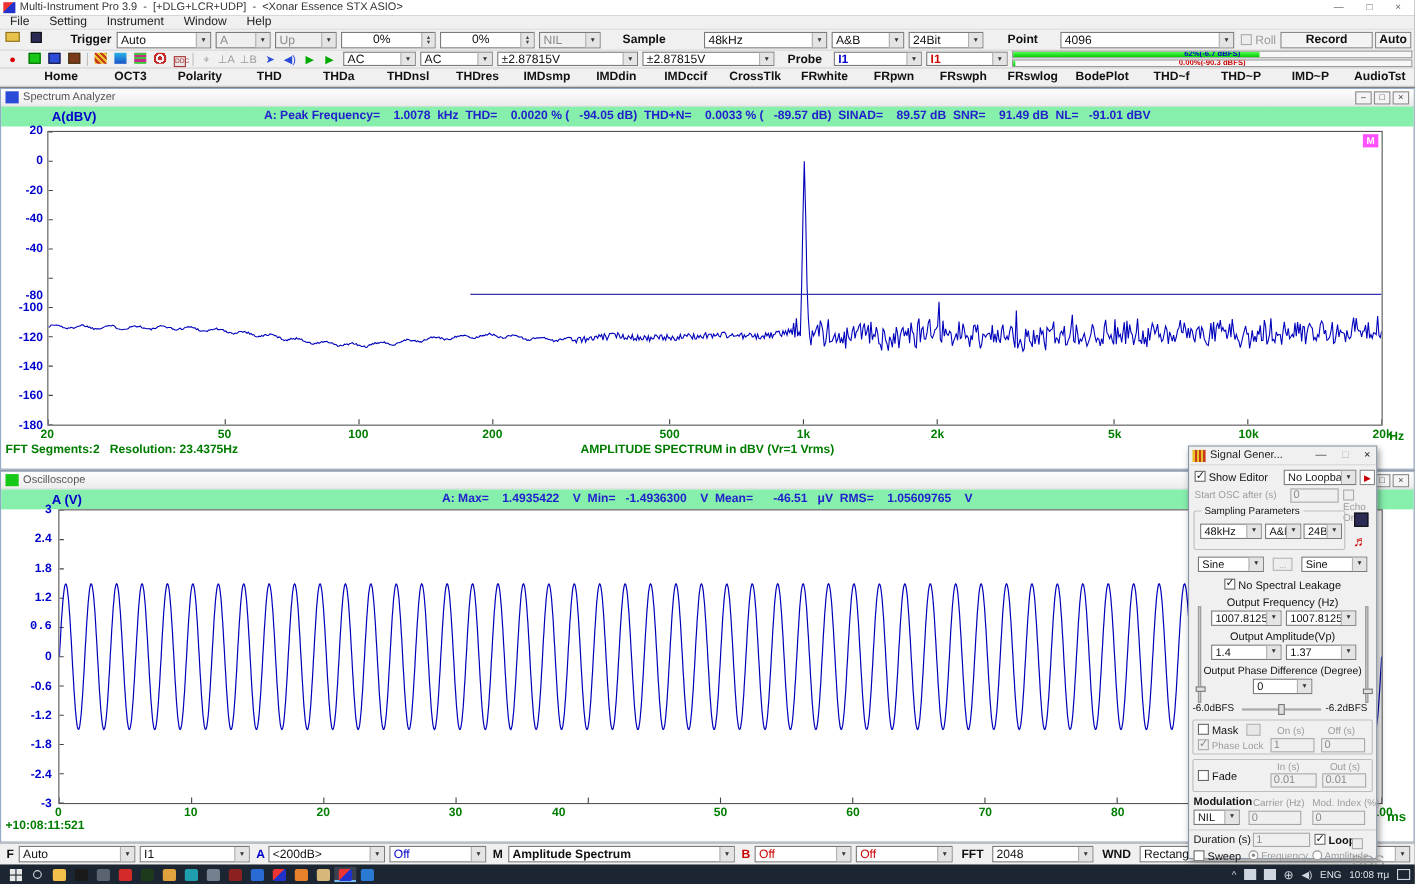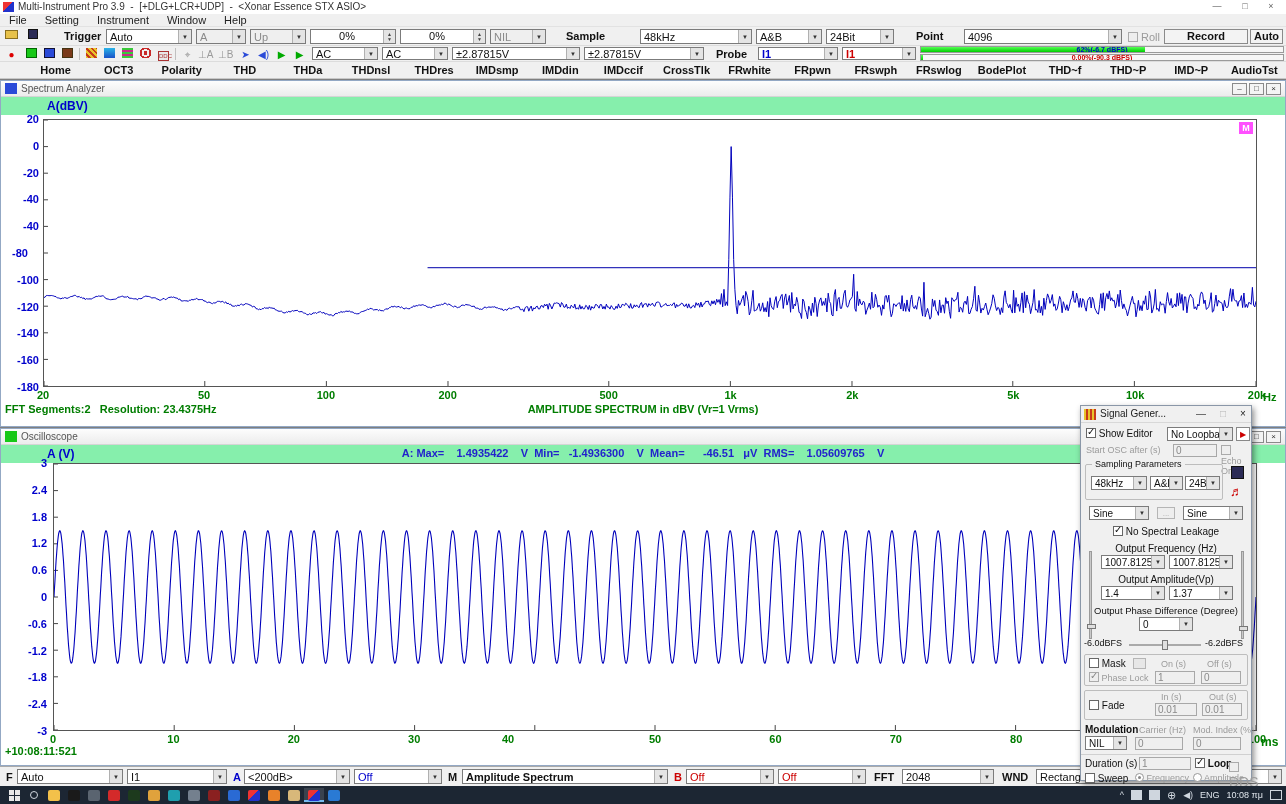--- a/index.html
+++ b/index.html
@@ -239,20 +239,21 @@
   <div class="cwin" style="top:80px;height:347px" id="specwin">
     <div class="wtitle">
       <span class="wico" style="background:#2a4ad8"></span>
       <span class="wt">Spectrum Analyzer</span>
       <span class="wbtn" style="right:38px">–</span>
       <span class="wbtn" style="right:21px">□</span>
       <span class="wbtn" style="right:4px">×</span>
     </div>
     <div class="statsrow">
       <span class="axlabel">A(dBV)</span>
+      <span class="stats">A: Peak Frequency=    1.0078  kHz  THD=    0.0020 % (   -94.05 dB)  THD+N=    0.0033 % (   -89.57 dB)  SINAD=    89.57 dB  SNR=    91.49 dB  NL=   -91.01 dBV</span>
     </div>
     <div class="plotbox" style="left:42px;top:38px;width:1214px;height:268px" id="specplot">
       <svg id="spec-svg" width="100%" height="100%" preserveAspectRatio="none" viewBox="0 0 1214 268">
           <line x1="0" x2="0" y1="268" y2="263" stroke="#444"></line>
           <line x1="161.03305684261784" x2="161.03305684261784" y1="268" y2="263" stroke="#444"></line>
           <line x1="282.84986175464223" x2="282.84986175464223" y1="268" y2="263" stroke="#444"></line>
           <line x1="404.66666666666663" x2="404.66666666666663" y1="268" y2="263" stroke="#444"></line>
           <line x1="565.6997235092845" x2="565.6997235092845" y1="268" y2="263" stroke="#444"></line>
           <line x1="687.516528421309" x2="687.516528421309" y1="268" y2="263" stroke="#444"></line>
           <line x1="809.3333333333333" x2="809.3333333333333" y1="268" y2="263" stroke="#444"></line>
@@ -274,21 +275,21 @@
           <line x1="384.18648935564136" x2="1214" y1="148.74" y2="148.74" stroke="#3333bb" stroke-width="1.2"></line>
         </svg>
       <span class="mbadge" style="right:3px;top:2px">M</span>
     </div>
     <div id="spec-ylabels">
         <div class="ylab" style="left: 0px; top: 32px;">20</div>
         <div class="ylab" style="left: 0px; top: 58.8px;">0</div>
         <div class="ylab" style="left: 0px; top: 85.6px;">-20</div>
         <div class="ylab" style="left: 0px; top: 112.4px;">-40</div>
         <div class="ylab" style="left: 0px; top: 139.2px;">-40</div>
-        <div class="ylab" style="left: 0px; top: 166px; text-align: center;">-80</div>
+        <div class="ylab" style="left: 0px; top: 182px;">-80</div>
         <div class="ylab" style="left: 0px; top: 192.8px;">-100</div>
         <div class="ylab" style="left: 0px; top: 219.6px;">-120</div>
         <div class="ylab" style="left: 0px; top: 246.4px;">-140</div>
         <div class="ylab" style="left: 0px; top: 273.2px;">-160</div>
         <div class="ylab" style="left: 0px; top: 300px;">-180</div>
       </div>
     <div id="spec-xlabels">
         <div class="xlab" style="left: 20px; top: 308px;">20</div>
         <div class="xlab" style="left: 181.033px; top: 308px;">50</div>
         <div class="xlab" style="left: 302.85px; top: 308px;">100</div>
@@ -342,21 +343,21 @@
           <line x1="0" x2="4" y1="241.20000000000002" y2="241.20000000000002" stroke="#444"></line>
           <line x1="0" x2="4" y1="268" y2="268" stroke="#444"></line>
           <polyline points="0.0,134.0 0.4,126.2 0.9,118.6 1.3,111.1 1.7,104.0 2.1,97.2 2.6,91.0 3.0,85.4 3.4,80.4 3.9,76.1 4.3,72.7 4.7,70.0 5.2,68.3 5.6,67.4 6.0,67.4 6.5,68.4 6.9,70.2 7.3,72.9 7.7,76.4 8.2,80.7 8.6,85.8 9.0,91.5 9.5,97.7 9.9,104.5 10.3,111.7 10.8,119.2 11.2,126.8 11.6,134.6 12.0,142.4 12.5,150.0 12.9,157.4 13.3,164.6 13.8,171.3 14.2,177.4 14.6,183.0 15.1,188.0 15.5,192.2 15.9,195.6 16.3,198.1 16.8,199.8 17.2,200.6 17.6,200.5 18.1,199.5 18.5,197.6 18.9,194.9 19.3,191.3 19.8,186.9 20.2,181.8 20.6,176.1 21.1,169.7 21.5,162.9 21.9,155.8 22.4,148.3 22.8,140.6 23.2,132.8 23.6,125.0 24.1,117.4 24.5,110.0 24.9,102.9 25.4,96.3 25.8,90.1 26.2,84.6 26.7,79.7 27.1,75.5 27.5,72.2 27.9,69.7 28.4,68.1 28.8,67.3 29.2,67.5 29.7,68.6 30.1,70.6 30.5,73.4 31.0,77.0 31.4,81.5 31.8,86.6 32.3,92.4 32.7,98.8 33.1,105.6 33.5,112.8 34.0,120.3 34.4,128.0 34.8,135.8 35.3,143.5 35.7,151.2 36.1,158.6 36.5,165.6 37.0,172.2 37.4,178.3 37.8,183.8 38.3,188.7 38.7,192.7 39.1,196.0 39.6,198.5 40.0,200.0 40.4,200.7 40.8,200.4 41.3,199.3 41.7,197.3 42.1,194.4 42.6,190.6 43.0,186.2 43.4,181.0 43.9,175.1 44.3,168.7 44.7,161.9 45.1,154.6 45.6,147.1 46.0,139.4 46.4,131.6 46.9,123.9 47.3,116.3 47.7,108.9 48.2,101.9 48.6,95.3 49.0,89.2 49.5,83.8 49.9,79.0 50.3,75.0 50.7,71.8 51.2,69.4 51.6,67.9 52.0,67.3 52.5,67.6 52.9,68.8 53.3,70.9 53.8,73.9 54.2,77.7 54.6,82.2 55.0,87.5 55.5,93.3 55.9,99.8 56.3,106.7 56.8,114.0 57.2,121.5 57.6,129.2 58.1,137.0 58.5,144.7 58.9,152.3 59.3,159.7 59.8,166.7 60.2,173.2 60.6,179.2 61.1,184.6 61.5,189.3 61.9,193.3 62.4,196.5 62.8,198.8 63.2,200.2 63.6,200.7 64.1,200.3 64.5,199.0 64.9,196.9 65.4,193.8 65.8,190.0 66.2,185.4 66.6,180.1 67.1,174.2 67.5,167.7 67.9,160.8 68.4,153.5 68.8,145.9 69.2,138.2 69.7,130.4 70.1,122.7 70.5,115.1 71.0,107.8 71.4,100.8 71.8,94.3 72.2,88.3 72.7,83.0 73.1,78.3 73.5,74.4 74.0,71.3 74.4,69.1 74.8,67.7 75.3,67.3 75.7,67.7 76.1,69.1 76.5,71.3 77.0,74.4 77.4,78.3 77.8,83.0 78.3,88.3 78.7,94.3 79.1,100.8 79.5,107.8 80.0,115.1 80.4,122.7 80.8,130.4 81.3,138.2 81.7,145.9 82.1,153.5 82.6,160.8 83.0,167.7 83.4,174.2 83.9,180.1 84.3,185.4 84.7,190.0 85.1,193.8 85.6,196.9 86.0,199.0 86.4,200.3 86.9,200.7 87.3,200.2 87.7,198.8 88.2,196.5 88.6,193.3 89.0,189.3 89.4,184.6 89.9,179.2 90.3,173.2 90.7,166.7 91.2,159.7 91.6,152.3 92.0,144.7 92.5,137.0 92.9,129.2 93.3,121.5 93.7,114.0 94.2,106.7 94.6,99.8 95.0,93.3 95.5,87.5 95.9,82.2 96.3,77.7 96.8,73.9 97.2,70.9 97.6,68.8 98.0,67.6 98.5,67.3 98.9,67.9 99.3,69.4 99.8,71.8 100.2,75.0 100.6,79.0 101.0,83.8 101.5,89.2 101.9,95.3 102.3,101.9 102.8,108.9 103.2,116.3 103.6,123.9 104.1,131.6 104.5,139.4 104.9,147.1 105.3,154.6 105.8,161.9 106.2,168.7 106.6,175.1 107.1,181.0 107.5,186.2 107.9,190.6 108.4,194.4 108.8,197.3 109.2,199.3 109.6,200.4 110.1,200.7 110.5,200.0 110.9,198.5 111.4,196.0 111.8,192.7 112.2,188.7 112.7,183.8 113.1,178.3 113.5,172.2 114.0,165.6 114.4,158.6 114.8,151.2 115.2,143.5 115.7,135.8 116.1,128.0 116.5,120.3 117.0,112.8 117.4,105.6 117.8,98.8 118.3,92.4 118.7,86.6 119.1,81.5 119.5,77.0 120.0,73.4 120.4,70.6 120.8,68.6 121.3,67.5 121.7,67.3 122.1,68.1 122.5,69.7 123.0,72.2 123.4,75.5 123.8,79.7 124.3,84.6 124.7,90.1 125.1,96.3 125.6,102.9 126.0,110.0 126.4,117.4 126.8,125.0 127.3,132.8 127.7,140.6 128.1,148.3 128.6,155.8 129.0,162.9 129.4,169.7 129.9,176.1 130.3,181.8 130.7,186.9 131.2,191.3 131.6,194.9 132.0,197.6 132.4,199.5 132.9,200.5 133.3,200.6 133.7,199.8 134.2,198.1 134.6,195.6 135.0,192.2 135.5,188.0 135.9,183.0 136.3,177.4 136.7,171.3 137.2,164.6 137.6,157.4 138.0,150.0 138.5,142.4 138.9,134.6 139.3,126.8 139.8,119.2 140.2,111.7 140.6,104.5 141.0,97.7 141.5,91.5 141.9,85.8 142.3,80.7 142.8,76.4 143.2,72.9 143.6,70.2 144.1,68.4 144.5,67.4 144.9,67.4 145.3,68.3 145.8,70.0 146.2,72.7 146.6,76.1 147.1,80.4 147.5,85.4 147.9,91.0 148.3,97.2 148.8,104.0 149.2,111.1 149.6,118.6 150.1,126.2 150.5,134.0 150.9,141.8 151.4,149.4 151.8,156.9 152.2,164.0 152.7,170.8 153.1,177.0 153.5,182.6 153.9,187.6 154.4,191.9 154.8,195.3 155.2,198.0 155.7,199.7 156.1,200.6 156.5,200.6 157.0,199.6 157.4,197.8 157.8,195.1 158.2,191.6 158.7,187.3 159.1,182.2 159.5,176.5 160.0,170.3 160.4,163.5 160.8,156.3 161.3,148.8 161.7,141.2 162.1,133.4 162.5,125.6 163.0,118.0 163.4,110.6 163.8,103.4 164.3,96.7 164.7,90.6 165.1,85.0 165.6,80.0 166.0,75.8 166.4,72.4 166.8,69.9 167.3,68.2 167.7,67.4 168.1,67.5 168.6,68.5 169.0,70.4 169.4,73.1 169.8,76.7 170.3,81.1 170.7,86.2 171.1,91.9 171.6,98.3 172.0,105.1 172.4,112.2 172.9,119.7 173.3,127.4 173.7,135.2 174.2,143.0 174.6,150.6 175.0,158.0 175.4,165.1 175.9,171.7 176.3,177.9 176.7,183.4 177.2,188.3 177.6,192.5 178.0,195.8 178.4,198.3 178.9,199.9 179.3,200.7 179.7,200.5 180.2,199.4 180.6,197.4 181.0,194.6 181.5,191.0 181.9,186.5 182.3,181.4 182.7,175.6 183.2,169.2 183.6,162.4 184.0,155.2 184.5,147.7 184.9,140.0 185.3,132.2 185.8,124.5 186.2,116.8 186.6,109.4 187.1,102.4 187.5,95.8 187.9,89.7 188.3,84.2 188.8,79.3 189.2,75.3 189.6,72.0 190.1,69.5 190.5,68.0 190.9,67.3 191.3,67.6 191.8,68.7 192.2,70.7 192.6,73.6 193.1,77.4 193.5,81.8 193.9,87.0 194.4,92.9 194.8,99.3 195.2,106.1 195.7,113.4 196.1,120.9 196.5,128.6 196.9,136.4 197.4,144.1 197.8,151.7 198.2,159.1 198.7,166.1 199.1,172.7 199.5,178.8 199.9,184.2 200.4,189.0 200.8,193.0 201.2,196.2 201.7,198.6 202.1,200.1 202.5,200.7 203.0,200.4 203.4,199.2 203.8,197.1 204.3,194.1 204.7,190.3 205.1,185.8 205.5,180.5 206.0,174.7 206.4,168.2 206.8,161.3 207.3,154.0 207.7,146.5 208.1,138.8 208.5,131.0 209.0,123.3 209.4,115.7 209.8,108.3 210.3,101.3 210.7,94.8 211.1,88.8 211.6,83.4 212.0,78.7 212.4,74.7 212.9,71.5 213.3,69.2 213.7,67.8 214.1,67.3 214.6,67.7 215.0,69.0 215.4,71.1 215.9,74.2 216.3,78.0 216.7,82.6 217.2,87.9 217.6,93.8 218.0,100.3 218.4,107.2 218.9,114.5 219.3,122.1 219.7,129.8 220.2,137.6 220.6,145.3 221.0,152.9 221.5,160.2 221.9,167.2 222.3,173.7 222.7,179.7 223.2,185.0 223.6,189.7 224.0,193.6 224.5,196.7 224.9,198.9 225.3,200.3 225.8,200.7 226.2,200.3 226.6,198.9 227.0,196.7 227.5,193.6 227.9,189.7 228.3,185.0 228.8,179.7 229.2,173.7 229.6,167.2 230.0,160.2 230.5,152.9 230.9,145.3 231.3,137.6 231.8,129.8 232.2,122.1 232.6,114.5 233.1,107.2 233.5,100.3 233.9,93.8 234.3,87.9 234.8,82.6 235.2,78.0 235.6,74.2 236.1,71.1 236.5,69.0 236.9,67.7 237.4,67.3 237.8,67.8 238.2,69.2 238.6,71.5 239.1,74.7 239.5,78.7 239.9,83.4 240.4,88.8 240.8,94.8 241.2,101.3 241.7,108.3 242.1,115.7 242.5,123.3 243.0,131.0 243.4,138.8 243.8,146.5 244.2,154.0 244.7,161.3 245.1,168.2 245.5,174.7 246.0,180.5 246.4,185.8 246.8,190.3 247.3,194.1 247.7,197.1 248.1,199.2 248.5,200.4 249.0,200.7 249.4,200.1 249.8,198.6 250.3,196.2 250.7,193.0 251.1,189.0 251.6,184.2 252.0,178.8 252.4,172.7 252.8,166.1 253.3,159.1 253.7,151.7 254.1,144.1 254.6,136.4 255.0,128.6 255.4,120.9 255.8,113.4 256.3,106.1 256.7,99.3 257.1,92.9 257.6,87.0 258.0,81.8 258.4,77.4 258.9,73.6 259.3,70.7 259.7,68.7 260.2,67.6 260.6,67.3 261.0,68.0 261.4,69.5 261.9,72.0 262.3,75.3 262.7,79.3 263.2,84.2 263.6,89.7 264.0,95.8 264.4,102.4 264.9,109.4 265.3,116.8 265.7,124.5 266.2,132.2 266.6,140.0 267.0,147.7 267.5,155.2 267.9,162.4 268.3,169.2 268.8,175.6 269.2,181.4 269.6,186.5 270.0,191.0 270.5,194.6 270.9,197.4 271.3,199.4 271.8,200.5 272.2,200.7 272.6,199.9 273.1,198.3 273.5,195.8 273.9,192.5 274.3,188.3 274.8,183.4 275.2,177.9 275.6,171.7 276.1,165.1 276.5,158.0 276.9,150.6 277.3,143.0 277.8,135.2 278.2,127.4 278.6,119.7 279.1,112.2 279.5,105.1 279.9,98.3 280.4,91.9 280.8,86.2 281.2,81.1 281.6,76.7 282.1,73.1 282.5,70.4 282.9,68.5 283.4,67.5 283.8,67.4 284.2,68.2 284.7,69.9 285.1,72.4 285.5,75.8 285.9,80.0 286.4,85.0 286.8,90.6 287.2,96.7 287.7,103.4 288.1,110.6 288.5,118.0 289.0,125.6 289.4,133.4 289.8,141.2 290.3,148.8 290.7,156.3 291.1,163.5 291.5,170.3 292.0,176.5 292.4,182.2 292.8,187.3 293.3,191.6 293.7,195.1 294.1,197.8 294.6,199.6 295.0,200.6 295.4,200.6 295.8,199.7 296.3,198.0 296.7,195.3 297.1,191.9 297.6,187.6 298.0,182.6 298.4,177.0 298.9,170.8 299.3,164.0 299.7,156.9 300.1,149.4 300.6,141.8 301.0,134.0 301.4,126.2 301.9,118.6 302.3,111.1 302.7,104.0 303.1,97.2 303.6,91.0 304.0,85.4 304.4,80.4 304.9,76.1 305.3,72.7 305.7,70.0 306.2,68.3 306.6,67.4 307.0,67.4 307.4,68.4 307.9,70.2 308.3,72.9 308.7,76.4 309.2,80.7 309.6,85.8 310.0,91.5 310.5,97.7 310.9,104.5 311.3,111.7 311.8,119.2 312.2,126.8 312.6,134.6 313.0,142.4 313.5,150.0 313.9,157.4 314.3,164.6 314.8,171.3 315.2,177.4 315.6,183.0 316.1,188.0 316.5,192.2 316.9,195.6 317.3,198.1 317.8,199.8 318.2,200.6 318.6,200.5 319.1,199.5 319.5,197.6 319.9,194.9 320.4,191.3 320.8,186.9 321.2,181.8 321.6,176.1 322.1,169.7 322.5,162.9 322.9,155.8 323.4,148.3 323.8,140.6 324.2,132.8 324.6,125.0 325.1,117.4 325.5,110.0 325.9,102.9 326.4,96.3 326.8,90.1 327.2,84.6 327.7,79.7 328.1,75.5 328.5,72.2 328.9,69.7 329.4,68.1 329.8,67.3 330.2,67.5 330.7,68.6 331.1,70.6 331.5,73.4 332.0,77.0 332.4,81.5 332.8,86.6 333.3,92.4 333.7,98.8 334.1,105.6 334.5,112.8 335.0,120.3 335.4,128.0 335.8,135.8 336.3,143.5 336.7,151.2 337.1,158.6 337.6,165.6 338.0,172.2 338.4,178.3 338.8,183.8 339.3,188.7 339.7,192.7 340.1,196.0 340.6,198.5 341.0,200.0 341.4,200.7 341.8,200.4 342.3,199.3 342.7,197.3 343.1,194.4 343.6,190.6 344.0,186.2 344.4,181.0 344.9,175.1 345.3,168.7 345.7,161.9 346.1,154.6 346.6,147.1 347.0,139.4 347.4,131.6 347.9,123.9 348.3,116.3 348.7,108.9 349.2,101.9 349.6,95.3 350.0,89.2 350.5,83.8 350.9,79.0 351.3,75.0 351.7,71.8 352.2,69.4 352.6,67.9 353.0,67.3 353.5,67.6 353.9,68.8 354.3,70.9 354.8,73.9 355.2,77.7 355.6,82.2 356.0,87.5 356.5,93.3 356.9,99.8 357.3,106.7 357.8,114.0 358.2,121.5 358.6,129.2 359.1,137.0 359.5,144.7 359.9,152.3 360.3,159.7 360.8,166.7 361.2,173.2 361.6,179.2 362.1,184.6 362.5,189.3 362.9,193.3 363.3,196.5 363.8,198.8 364.2,200.2 364.6,200.7 365.1,200.3 365.5,199.0 365.9,196.9 366.4,193.8 366.8,190.0 367.2,185.4 367.7,180.1 368.1,174.2 368.5,167.7 368.9,160.8 369.4,153.5 369.8,145.9 370.2,138.2 370.7,130.4 371.1,122.7 371.5,115.1 371.9,107.8 372.4,100.8 372.8,94.3 373.2,88.3 373.7,83.0 374.1,78.3 374.5,74.4 375.0,71.3 375.4,69.1 375.8,67.7 376.3,67.3 376.7,67.7 377.1,69.1 377.5,71.3 378.0,74.4 378.4,78.3 378.8,83.0 379.3,88.3 379.7,94.3 380.1,100.8 380.6,107.8 381.0,115.1 381.4,122.7 381.8,130.4 382.3,138.2 382.7,145.9 383.1,153.5 383.6,160.8 384.0,167.7 384.4,174.2 384.8,180.1 385.3,185.4 385.7,190.0 386.1,193.8 386.6,196.9 387.0,199.0 387.4,200.3 387.9,200.7 388.3,200.2 388.7,198.8 389.2,196.5 389.6,193.3 390.0,189.3 390.4,184.6 390.9,179.2 391.3,173.2 391.7,166.7 392.2,159.7 392.6,152.3 393.0,144.7 393.4,137.0 393.9,129.2 394.3,121.5 394.7,114.0 395.2,106.7 395.6,99.8 396.0,93.3 396.5,87.5 396.9,82.2 397.3,77.7 397.8,73.9 398.2,70.9 398.6,68.8 399.0,67.6 399.5,67.3 399.9,67.9 400.3,69.4 400.8,71.8 401.2,75.0 401.6,79.0 402.0,83.8 402.5,89.2 402.9,95.3 403.3,101.9 403.8,108.9 404.2,116.3 404.6,123.9 405.1,131.6 405.5,139.4 405.9,147.1 406.4,154.6 406.8,161.9 407.2,168.7 407.6,175.1 408.1,181.0 408.5,186.2 408.9,190.6 409.4,194.4 409.8,197.3 410.2,199.3 410.7,200.4 411.1,200.7 411.5,200.0 411.9,198.5 412.4,196.0 412.8,192.7 413.2,188.7 413.7,183.8 414.1,178.3 414.5,172.2 414.9,165.6 415.4,158.6 415.8,151.2 416.2,143.5 416.7,135.8 417.1,128.0 417.5,120.3 418.0,112.8 418.4,105.6 418.8,98.8 419.3,92.4 419.7,86.6 420.1,81.5 420.5,77.0 421.0,73.4 421.4,70.6 421.8,68.6 422.3,67.5 422.7,67.3 423.1,68.1 423.6,69.7 424.0,72.2 424.4,75.5 424.8,79.7 425.3,84.6 425.7,90.1 426.1,96.3 426.6,102.9 427.0,110.0 427.4,117.4 427.9,125.0 428.3,132.8 428.7,140.6 429.1,148.3 429.6,155.8 430.0,162.9 430.4,169.7 430.9,176.1 431.3,181.8 431.7,186.9 432.1,191.3 432.6,194.9 433.0,197.6 433.4,199.5 433.9,200.5 434.3,200.6 434.7,199.8 435.2,198.1 435.6,195.6 436.0,192.2 436.4,188.0 436.9,183.0 437.3,177.4 437.7,171.3 438.2,164.6 438.6,157.4 439.0,150.0 439.5,142.4 439.9,134.6 440.3,126.8 440.7,119.2 441.2,111.7 441.6,104.5 442.0,97.7 442.5,91.5 442.9,85.8 443.3,80.7 443.8,76.4 444.2,72.9 444.6,70.2 445.1,68.4 445.5,67.4 445.9,67.4 446.3,68.3 446.8,70.0 447.2,72.7 447.6,76.1 448.1,80.4 448.5,85.4 448.9,91.0 449.4,97.2 449.8,104.0 450.2,111.1 450.6,118.6 451.1,126.2 451.5,134.0 451.9,141.8 452.4,149.4 452.8,156.9 453.2,164.0 453.6,170.8 454.1,177.0 454.5,182.6 454.9,187.6 455.4,191.9 455.8,195.3 456.2,198.0 456.7,199.7 457.1,200.6 457.5,200.6 457.9,199.6 458.4,197.8 458.8,195.1 459.2,191.6 459.7,187.3 460.1,182.2 460.5,176.5 461.0,170.3 461.4,163.5 461.8,156.3 462.3,148.8 462.7,141.2 463.1,133.4 463.5,125.6 464.0,118.0 464.4,110.6 464.8,103.4 465.3,96.7 465.7,90.6 466.1,85.0 466.6,80.0 467.0,75.8 467.4,72.4 467.8,69.9 468.3,68.2 468.7,67.4 469.1,67.5 469.6,68.5 470.0,70.4 470.4,73.1 470.9,76.7 471.3,81.1 471.7,86.2 472.1,91.9 472.6,98.3 473.0,105.1 473.4,112.2 473.9,119.7 474.3,127.4 474.7,135.2 475.1,143.0 475.6,150.6 476.0,158.0 476.4,165.1 476.9,171.7 477.3,177.9 477.7,183.4 478.2,188.3 478.6,192.5 479.0,195.8 479.4,198.3 479.9,199.9 480.3,200.7 480.7,200.5 481.2,199.4 481.6,197.4 482.0,194.6 482.5,191.0 482.9,186.5 483.3,181.4 483.8,175.6 484.2,169.2 484.6,162.4 485.0,155.2 485.5,147.7 485.9,140.0 486.3,132.2 486.8,124.5 487.2,116.8 487.6,109.4 488.1,102.4 488.5,95.8 488.9,89.7 489.3,84.2 489.8,79.3 490.2,75.3 490.6,72.0 491.1,69.5 491.5,68.0 491.9,67.3 492.3,67.6 492.8,68.7 493.2,70.7 493.6,73.6 494.1,77.4 494.5,81.8 494.9,87.0 495.4,92.9 495.8,99.3 496.2,106.1 496.6,113.4 497.1,120.9 497.5,128.6 497.9,136.4 498.4,144.1 498.8,151.7 499.2,159.1 499.7,166.1 500.1,172.7 500.5,178.8 501.0,184.2 501.4,189.0 501.8,193.0 502.2,196.2 502.7,198.6 503.1,200.1 503.5,200.7 504.0,200.4 504.4,199.2 504.8,197.1 505.3,194.1 505.7,190.3 506.1,185.8 506.5,180.5 507.0,174.7 507.4,168.2 507.8,161.3 508.3,154.0 508.7,146.5 509.1,138.8 509.6,131.0 510.0,123.3 510.4,115.7 510.8,108.3 511.3,101.3 511.7,94.8 512.1,88.8 512.6,83.4 513.0,78.7 513.4,74.7 513.9,71.5 514.3,69.2 514.7,67.8 515.1,67.3 515.6,67.7 516.0,69.0 516.4,71.1 516.9,74.2 517.3,78.0 517.7,82.6 518.1,87.9 518.6,93.8 519.0,100.3 519.4,107.2 519.9,114.5 520.3,122.1 520.7,129.8 521.2,137.6 521.6,145.3 522.0,152.9 522.5,160.2 522.9,167.2 523.3,173.7 523.7,179.7 524.2,185.0 524.6,189.7 525.0,193.6 525.5,196.7 525.9,198.9 526.3,200.3 526.8,200.7 527.2,200.3 527.6,198.9 528.0,196.7 528.5,193.6 528.9,189.7 529.3,185.0 529.8,179.7 530.2,173.7 530.6,167.2 531.0,160.2 531.5,152.9 531.9,145.3 532.3,137.6 532.8,129.8 533.2,122.1 533.6,114.5 534.1,107.2 534.5,100.3 534.9,93.8 535.4,87.9 535.8,82.6 536.2,78.0 536.6,74.2 537.1,71.1 537.5,69.0 537.9,67.7 538.4,67.3 538.8,67.8 539.2,69.2 539.6,71.5 540.1,74.7 540.5,78.7 540.9,83.4 541.4,88.8 541.8,94.8 542.2,101.3 542.7,108.3 543.1,115.7 543.5,123.3 544.0,131.0 544.4,138.8 544.8,146.5 545.2,154.0 545.7,161.3 546.1,168.2 546.5,174.7 547.0,180.5 547.4,185.8 547.8,190.3 548.3,194.1 548.7,197.1 549.1,199.2 549.5,200.4 550.0,200.7 550.4,200.1 550.8,198.6 551.3,196.2 551.7,193.0 552.1,189.0 552.5,184.2 553.0,178.8 553.4,172.7 553.8,166.1 554.3,159.1 554.7,151.7 555.1,144.1 555.6,136.4 556.0,128.6 556.4,120.9 556.9,113.4 557.3,106.1 557.7,99.3 558.1,92.9 558.6,87.0 559.0,81.8 559.4,77.4 559.9,73.6 560.3,70.7 560.7,68.7 561.1,67.6 561.6,67.3 562.0,68.0 562.4,69.5 562.9,72.0 563.3,75.3 563.7,79.3 564.2,84.2 564.6,89.7 565.0,95.8 565.5,102.4 565.9,109.4 566.3,116.8 566.7,124.5 567.2,132.2 567.6,140.0 568.0,147.7 568.5,155.2 568.9,162.4 569.3,169.2 569.8,175.6 570.2,181.4 570.6,186.5 571.0,191.0 571.5,194.6 571.9,197.4 572.3,199.4 572.8,200.5 573.2,200.7 573.6,199.9 574.1,198.3 574.5,195.8 574.9,192.5 575.3,188.3 575.8,183.4 576.2,177.9 576.6,171.7 577.1,165.1 577.5,158.0 577.9,150.6 578.4,143.0 578.8,135.2 579.2,127.4 579.6,119.7 580.1,112.2 580.5,105.1 580.9,98.3 581.4,91.9 581.8,86.2 582.2,81.1 582.6,76.7 583.1,73.1 583.5,70.4 583.9,68.5 584.4,67.5 584.8,67.4 585.2,68.2 585.7,69.9 586.1,72.4 586.5,75.8 586.9,80.0 587.4,85.0 587.8,90.6 588.2,96.7 588.7,103.4 589.1,110.6 589.5,118.0 590.0,125.6 590.4,133.4 590.8,141.2 591.3,148.8 591.7,156.3 592.1,163.5 592.5,170.3 593.0,176.5 593.4,182.2 593.8,187.3 594.3,191.6 594.7,195.1 595.1,197.8 595.6,199.6 596.0,200.6 596.4,200.6 596.8,199.7 597.3,198.0 597.7,195.3 598.1,191.9 598.6,187.6 599.0,182.6 599.4,177.0 599.9,170.8 600.3,164.0 600.7,156.9 601.1,149.4 601.6,141.8 602.0,134.0 602.4,126.2 602.9,118.6 603.3,111.1 603.7,104.0 604.1,97.2 604.6,91.0 605.0,85.4 605.4,80.4 605.9,76.1 606.3,72.7 606.7,70.0 607.2,68.3 607.6,67.4 608.0,67.4 608.4,68.4 608.9,70.2 609.3,72.9 609.7,76.4 610.2,80.7 610.6,85.8 611.0,91.5 611.5,97.7 611.9,104.5 612.3,111.7 612.8,119.2 613.2,126.8 613.6,134.6 614.0,142.4 614.5,150.0 614.9,157.4 615.3,164.6 615.8,171.3 616.2,177.4 616.6,183.0 617.0,188.0 617.5,192.2 617.9,195.6 618.3,198.1 618.8,199.8 619.2,200.6 619.6,200.5 620.1,199.5 620.5,197.6 620.9,194.9 621.4,191.3 621.8,186.9 622.2,181.8 622.6,176.1 623.1,169.7 623.5,162.9 623.9,155.8 624.4,148.3 624.8,140.6 625.2,132.8 625.7,125.0 626.1,117.4 626.5,110.0 626.9,102.9 627.4,96.3 627.8,90.1 628.2,84.6 628.7,79.7 629.1,75.5 629.5,72.2 630.0,69.7 630.4,68.1 630.8,67.3 631.2,67.5 631.7,68.6 632.1,70.6 632.5,73.4 633.0,77.0 633.4,81.5 633.8,86.6 634.3,92.4 634.7,98.8 635.1,105.6 635.5,112.8 636.0,120.3 636.4,128.0 636.8,135.8 637.3,143.5 637.7,151.2 638.1,158.6 638.5,165.6 639.0,172.2 639.4,178.3 639.8,183.8 640.3,188.7 640.7,192.7 641.1,196.0 641.6,198.5 642.0,200.0 642.4,200.7 642.9,200.4 643.3,199.3 643.7,197.3 644.1,194.4 644.6,190.6 645.0,186.2 645.4,181.0 645.9,175.1 646.3,168.7 646.7,161.9 647.1,154.6 647.6,147.1 648.0,139.4 648.4,131.6 648.9,123.9 649.3,116.3 649.7,108.9 650.2,101.9 650.6,95.3 651.0,89.2 651.4,83.8 651.9,79.0 652.3,75.0 652.7,71.8 653.2,69.4 653.6,67.9 654.0,67.3 654.5,67.6 654.9,68.8 655.3,70.9 655.7,73.9 656.2,77.7 656.6,82.2 657.0,87.5 657.5,93.3 657.9,99.8 658.3,106.7 658.8,114.0 659.2,121.5 659.6,129.2 660.1,137.0 660.5,144.7 660.9,152.3 661.3,159.7 661.8,166.7 662.2,173.2 662.6,179.2 663.1,184.6 663.5,189.3 663.9,193.3 664.4,196.5 664.8,198.8 665.2,200.2 665.6,200.7 666.1,200.3 666.5,199.0 666.9,196.9 667.4,193.8 667.8,190.0 668.2,185.4 668.6,180.1 669.1,174.2 669.5,167.7 669.9,160.8 670.4,153.5 670.8,145.9 671.2,138.2 671.7,130.4 672.1,122.7 672.5,115.1 673.0,107.8 673.4,100.8 673.8,94.3 674.2,88.3 674.7,83.0 675.1,78.3 675.5,74.4 676.0,71.3 676.4,69.1 676.8,67.7 677.3,67.3 677.7,67.7 678.1,69.1 678.5,71.3 679.0,74.4 679.4,78.3 679.8,83.0 680.3,88.3 680.7,94.3 681.1,100.8 681.5,107.8 682.0,115.1 682.4,122.7 682.8,130.4 683.3,138.2 683.7,145.9 684.1,153.5 684.6,160.8 685.0,167.7 685.4,174.2 685.9,180.1 686.3,185.4 686.7,190.0 687.1,193.8 687.6,196.9 688.0,199.0 688.4,200.3 688.9,200.7 689.3,200.2 689.7,198.8 690.1,196.5 690.6,193.3 691.0,189.3 691.4,184.6 691.9,179.2 692.3,173.2 692.7,166.7 693.2,159.7 693.6,152.3 694.0,144.7 694.4,137.0 694.9,129.2 695.3,121.5 695.7,114.0 696.2,106.7 696.6,99.8 697.0,93.3 697.5,87.5 697.9,82.2 698.3,77.7 698.8,73.9 699.2,70.9 699.6,68.8 700.0,67.6 700.5,67.3 700.9,67.9 701.3,69.4 701.8,71.8 702.2,75.0 702.6,79.0 703.1,83.8 703.5,89.2 703.9,95.3 704.3,101.9 704.8,108.9 705.2,116.3 705.6,123.9 706.1,131.6 706.5,139.4 706.9,147.1 707.4,154.6 707.8,161.9 708.2,168.7 708.6,175.1 709.1,181.0 709.5,186.2 709.9,190.6 710.4,194.4 710.8,197.3 711.2,199.3 711.6,200.4 712.1,200.7 712.5,200.0 712.9,198.5 713.4,196.0 713.8,192.7 714.2,188.7 714.7,183.8 715.1,178.3 715.5,172.2 716.0,165.6 716.4,158.6 716.8,151.2 717.2,143.5 717.7,135.8 718.1,128.0 718.5,120.3 719.0,112.8 719.4,105.6 719.8,98.8 720.3,92.4 720.7,86.6 721.1,81.5 721.5,77.0 722.0,73.4 722.4,70.6 722.8,68.6 723.3,67.5 723.7,67.3 724.1,68.1 724.5,69.7 725.0,72.2 725.4,75.5 725.8,79.7 726.3,84.6 726.7,90.1 727.1,96.3 727.6,102.9 728.0,110.0 728.4,117.4 728.8,125.0 729.3,132.8 729.7,140.6 730.1,148.3 730.6,155.8 731.0,162.9 731.4,169.7 731.9,176.1 732.3,181.8 732.7,186.9 733.1,191.3 733.6,194.9 734.0,197.6 734.4,199.5 734.9,200.5 735.3,200.6 735.7,199.8 736.2,198.1 736.6,195.6 737.0,192.2 737.5,188.0 737.9,183.0 738.3,177.4 738.7,171.3 739.2,164.6 739.6,157.4 740.0,150.0 740.5,142.4 740.9,134.6 741.3,126.8 741.8,119.2 742.2,111.7 742.6,104.5 743.0,97.7 743.5,91.5 743.9,85.8 744.3,80.7 744.8,76.4 745.2,72.9 745.6,70.2 746.1,68.4 746.5,67.4 746.9,67.4 747.3,68.3 747.8,70.0 748.2,72.7 748.6,76.1 749.1,80.4 749.5,85.4 749.9,91.0 750.4,97.2 750.8,104.0 751.2,111.1 751.6,118.6 752.1,126.2 752.5,134.0 752.9,141.8 753.4,149.4 753.8,156.9 754.2,164.0 754.6,170.8 755.1,177.0 755.5,182.6 755.9,187.6 756.4,191.9 756.8,195.3 757.2,198.0 757.7,199.7 758.1,200.6 758.5,200.6 758.9,199.6 759.4,197.8 759.8,195.1 760.2,191.6 760.7,187.3 761.1,182.2 761.5,176.5 762.0,170.3 762.4,163.5 762.8,156.3 763.3,148.8 763.7,141.2 764.1,133.4 764.5,125.6 765.0,118.0 765.4,110.6 765.8,103.4 766.3,96.7 766.7,90.6 767.1,85.0 767.5,80.0 768.0,75.8 768.4,72.4 768.8,69.9 769.3,68.2 769.7,67.4 770.1,67.5 770.6,68.5 771.0,70.4 771.4,73.1 771.9,76.7 772.3,81.1 772.7,86.2 773.1,91.9 773.6,98.3 774.0,105.1 774.4,112.2 774.9,119.7 775.3,127.4 775.7,135.2 776.2,143.0 776.6,150.6 777.0,158.0 777.4,165.1 777.9,171.7 778.3,177.9 778.7,183.4 779.2,188.3 779.6,192.5 780.0,195.8 780.5,198.3 780.9,199.9 781.3,200.7 781.7,200.5 782.2,199.4 782.6,197.4 783.0,194.6 783.5,191.0 783.9,186.5 784.3,181.4 784.8,175.6 785.2,169.2 785.6,162.4 786.0,155.2 786.5,147.7 786.9,140.0 787.3,132.2 787.8,124.5 788.2,116.8 788.6,109.4 789.0,102.4 789.5,95.8 789.9,89.7 790.3,84.2 790.8,79.3 791.2,75.3 791.6,72.0 792.1,69.5 792.5,68.0 792.9,67.3 793.4,67.6 793.8,68.7 794.2,70.7 794.6,73.6 795.1,77.4 795.5,81.8 795.9,87.0 796.4,92.9 796.8,99.3 797.2,106.1 797.6,113.4 798.1,120.9 798.5,128.6 798.9,136.4 799.4,144.1 799.8,151.7 800.2,159.1 800.7,166.1 801.1,172.7 801.5,178.8 801.9,184.2 802.4,189.0 802.8,193.0 803.2,196.2 803.7,198.6 804.1,200.1 804.5,200.7 805.0,200.4 805.4,199.2 805.8,197.1 806.2,194.1 806.7,190.3 807.1,185.8 807.5,180.5 808.0,174.7 808.4,168.2 808.8,161.3 809.3,154.0 809.7,146.5 810.1,138.8 810.6,131.0 811.0,123.3 811.4,115.7 811.8,108.3 812.3,101.3 812.7,94.8 813.1,88.8 813.6,83.4 814.0,78.7 814.4,74.7 814.9,71.5 815.3,69.2 815.7,67.8 816.1,67.3 816.6,67.7 817.0,69.0 817.4,71.1 817.9,74.2 818.3,78.0 818.7,82.6 819.1,87.9 819.6,93.8 820.0,100.3 820.4,107.2 820.9,114.5 821.3,122.1 821.7,129.8 822.2,137.6 822.6,145.3 823.0,152.9 823.5,160.2 823.9,167.2 824.3,173.7 824.7,179.7 825.2,185.0 825.6,189.7 826.0,193.6 826.5,196.7 826.9,198.9 827.3,200.3 827.8,200.7 828.2,200.3 828.6,198.9 829.0,196.7 829.5,193.6 829.9,189.7 830.3,185.0 830.8,179.7 831.2,173.7 831.6,167.2 832.0,160.2 832.5,152.9 832.9,145.3 833.3,137.6 833.8,129.8 834.2,122.1 834.6,114.5 835.1,107.2 835.5,100.3 835.9,93.8 836.4,87.9 836.8,82.6 837.2,78.0 837.6,74.2 838.1,71.1 838.5,69.0 838.9,67.7 839.4,67.3 839.8,67.8 840.2,69.2 840.6,71.5 841.1,74.7 841.5,78.7 841.9,83.4 842.4,88.8 842.8,94.8 843.2,101.3 843.7,108.3 844.1,115.7 844.5,123.3 844.9,131.0 845.4,138.8 845.8,146.5 846.2,154.0 846.7,161.3 847.1,168.2 847.5,174.7 848.0,180.5 848.4,185.8 848.8,190.3 849.3,194.1 849.7,197.1 850.1,199.2 850.5,200.4 851.0,200.7 851.4,200.1 851.8,198.6 852.3,196.2 852.7,193.0 853.1,189.0 853.6,184.2 854.0,178.8 854.4,172.7 854.8,166.1 855.3,159.1 855.7,151.7 856.1,144.1 856.6,136.4 857.0,128.6 857.4,120.9 857.9,113.4 858.3,106.1 858.7,99.3 859.1,92.9 859.6,87.0 860.0,81.8 860.4,77.4 860.9,73.6 861.3,70.7 861.7,68.7 862.1,67.6 862.6,67.3 863.0,68.0 863.4,69.5 863.9,72.0 864.3,75.3 864.7,79.3 865.2,84.2 865.6,89.7 866.0,95.8 866.5,102.4 866.9,109.4 867.3,116.8 867.7,124.5 868.2,132.2 868.6,140.0 869.0,147.7 869.5,155.2 869.9,162.4 870.3,169.2 870.8,175.6 871.2,181.4 871.6,186.5 872.0,191.0 872.5,194.6 872.9,197.4 873.3,199.4 873.8,200.5 874.2,200.7 874.6,199.9 875.0,198.3 875.5,195.8 875.9,192.5 876.3,188.3 876.8,183.4 877.2,177.9 877.6,171.7 878.1,165.1 878.5,158.0 878.9,150.6 879.3,143.0 879.8,135.2 880.2,127.4 880.6,119.7 881.1,112.2 881.5,105.1 881.9,98.3 882.4,91.9 882.8,86.2 883.2,81.1 883.6,76.7 884.1,73.1 884.5,70.4 884.9,68.5 885.4,67.5 885.8,67.4 886.2,68.2 886.7,69.9 887.1,72.4 887.5,75.8 888.0,80.0 888.4,85.0 888.8,90.6 889.2,96.7 889.7,103.4 890.1,110.6 890.5,118.0 891.0,125.6 891.4,133.4 891.8,141.2 892.3,148.8 892.7,156.3 893.1,163.5 893.5,170.3 894.0,176.5 894.4,182.2 894.8,187.3 895.3,191.6 895.7,195.1 896.1,197.8 896.6,199.6 897.0,200.6 897.4,200.6 897.8,199.7 898.3,198.0 898.7,195.3 899.1,191.9 899.6,187.6 900.0,182.6 900.4,177.0 900.9,170.8 901.3,164.0 901.7,156.9 902.1,149.4 902.6,141.8 903.0,134.0 903.4,126.2 903.9,118.6 904.3,111.1 904.7,104.0 905.1,97.2 905.6,91.0 906.0,85.4 906.4,80.4 906.9,76.1 907.3,72.7 907.7,70.0 908.2,68.3 908.6,67.4 909.0,67.4 909.4,68.4 909.9,70.2 910.3,72.9 910.7,76.4 911.2,80.7 911.6,85.8 912.0,91.5 912.5,97.7 912.9,104.5 913.3,111.7 913.8,119.2 914.2,126.8 914.6,134.6 915.0,142.4 915.5,150.0 915.9,157.4 916.3,164.6 916.8,171.3 917.2,177.4 917.6,183.0 918.0,188.0 918.5,192.2 918.9,195.6 919.3,198.1 919.8,199.8 920.2,200.6 920.6,200.5 921.1,199.5 921.5,197.6 921.9,194.9 922.4,191.3 922.8,186.9 923.2,181.8 923.6,176.1 924.1,169.7 924.5,162.9 924.9,155.8 925.4,148.3 925.8,140.6 926.2,132.8 926.7,125.0 927.1,117.4 927.5,110.0 927.9,102.9 928.4,96.3 928.8,90.1 929.2,84.6 929.7,79.7 930.1,75.5 930.5,72.2 931.0,69.7 931.4,68.1 931.8,67.3 932.2,67.5 932.7,68.6 933.1,70.6 933.5,73.4 934.0,77.0 934.4,81.5 934.8,86.6 935.3,92.4 935.7,98.8 936.1,105.6 936.5,112.8 937.0,120.3 937.4,128.0 937.8,135.8 938.3,143.5 938.7,151.2 939.1,158.6 939.5,165.6 940.0,172.2 940.4,178.3 940.8,183.8 941.3,188.7 941.7,192.7 942.1,196.0 942.6,198.5 943.0,200.0 943.4,200.7 943.9,200.4 944.3,199.3 944.7,197.3 945.1,194.4 945.6,190.6 946.0,186.2 946.4,181.0 946.9,175.1 947.3,168.7 947.7,161.9 948.1,154.6 948.6,147.1 949.0,139.4 949.4,131.6 949.9,123.9 950.3,116.3 950.7,108.9 951.2,101.9 951.6,95.3 952.0,89.2 952.4,83.8 952.9,79.0 953.3,75.0 953.7,71.8 954.2,69.4 954.6,67.9 955.0,67.3 955.5,67.6 955.9,68.8 956.3,70.9 956.7,73.9 957.2,77.7 957.6,82.2 958.0,87.5 958.5,93.3 958.9,99.8 959.3,106.7 959.8,114.0 960.2,121.5 960.6,129.2 961.1,137.0 961.5,144.7 961.9,152.3 962.3,159.7 962.8,166.7 963.2,173.2 963.6,179.2 964.1,184.6 964.5,189.3 964.9,193.3 965.4,196.5 965.8,198.8 966.2,200.2 966.6,200.7 967.1,200.3 967.5,199.0 967.9,196.9 968.4,193.8 968.8,190.0 969.2,185.4 969.6,180.1 970.1,174.2 970.5,167.7 970.9,160.8 971.4,153.5 971.8,145.9 972.2,138.2 972.7,130.4 973.1,122.7 973.5,115.1 974.0,107.8 974.4,100.8 974.8,94.3 975.2,88.3 975.7,83.0 976.1,78.3 976.5,74.4 977.0,71.3 977.4,69.1 977.8,67.7 978.3,67.3 978.7,67.7 979.1,69.1 979.5,71.3 980.0,74.4 980.4,78.3 980.8,83.0 981.3,88.3 981.7,94.3 982.1,100.8 982.5,107.8 983.0,115.1 983.4,122.7 983.8,130.4 984.3,138.2 984.7,145.9 985.1,153.5 985.6,160.8 986.0,167.7 986.4,174.2 986.9,180.1 987.3,185.4 987.7,190.0 988.1,193.8 988.6,196.9 989.0,199.0 989.4,200.3 989.9,200.7 990.3,200.2 990.7,198.8 991.1,196.5 991.6,193.3 992.0,189.3 992.4,184.6 992.9,179.2 993.3,173.2 993.7,166.7 994.2,159.7 994.6,152.3 995.0,144.7 995.4,137.0 995.9,129.2 996.3,121.5 996.7,114.0 997.2,106.7 997.6,99.8 998.0,93.3 998.5,87.5 998.9,82.2 999.3,77.7 999.8,73.9 1000.2,70.9 1000.6,68.8 1001.0,67.6 1001.5,67.3 1001.9,67.9 1002.3,69.4 1002.8,71.8 1003.2,75.0 1003.6,79.0 1004.1,83.8 1004.5,89.2 1004.9,95.3 1005.3,101.9 1005.8,108.9 1006.2,116.3 1006.6,123.9 1007.1,131.6 1007.5,139.4 1007.9,147.1 1008.4,154.6 1008.8,161.9 1009.2,168.7 1009.6,175.1 1010.1,181.0 1010.5,186.2 1010.9,190.6 1011.4,194.4 1011.8,197.3 1012.2,199.3 1012.6,200.4 1013.1,200.7 1013.5,200.0 1013.9,198.5 1014.4,196.0 1014.8,192.7 1015.2,188.7 1015.7,183.8 1016.1,178.3 1016.5,172.2 1017.0,165.6 1017.4,158.6 1017.8,151.2 1018.2,143.5 1018.7,135.8 1019.1,128.0 1019.5,120.3 1020.0,112.8 1020.4,105.6 1020.8,98.8 1021.3,92.4 1021.7,86.6 1022.1,81.5 1022.5,77.0 1023.0,73.4 1023.4,70.6 1023.8,68.6 1024.3,67.5 1024.7,67.3 1025.1,68.1 1025.5,69.7 1026.0,72.2 1026.4,75.5 1026.8,79.7 1027.3,84.6 1027.7,90.1 1028.1,96.3 1028.6,102.9 1029.0,110.0 1029.4,117.4 1029.8,125.0 1030.3,132.8 1030.7,140.6 1031.1,148.3 1031.6,155.8 1032.0,162.9 1032.4,169.7 1032.9,176.1 1033.3,181.8 1033.7,186.9 1034.1,191.3 1034.6,194.9 1035.0,197.6 1035.4,199.5 1035.9,200.5 1036.3,200.6 1036.7,199.8 1037.2,198.1 1037.6,195.6 1038.0,192.2 1038.5,188.0 1038.9,183.0 1039.3,177.4 1039.7,171.3 1040.2,164.6 1040.6,157.4 1041.0,150.0 1041.5,142.4 1041.9,134.6 1042.3,126.8 1042.8,119.2 1043.2,111.7 1043.6,104.5 1044.0,97.7 1044.5,91.5 1044.9,85.8 1045.3,80.7 1045.8,76.4 1046.2,72.9 1046.6,70.2 1047.0,68.4 1047.5,67.4 1047.9,67.4 1048.3,68.3 1048.8,70.0 1049.2,72.7 1049.6,76.1 1050.1,80.4 1050.5,85.4 1050.9,91.0 1051.3,97.2 1051.8,104.0 1052.2,111.1 1052.6,118.6 1053.1,126.2 1053.5,134.0 1053.9,141.8 1054.4,149.4 1054.8,156.9 1055.2,164.0 1055.7,170.8 1056.1,177.0 1056.5,182.6 1056.9,187.6 1057.4,191.9 1057.8,195.3 1058.2,198.0 1058.7,199.7 1059.1,200.6 1059.5,200.6 1060.0,199.6 1060.4,197.8 1060.8,195.1 1061.2,191.6 1061.7,187.3 1062.1,182.2 1062.5,176.5 1063.0,170.3 1063.4,163.5 1063.8,156.3 1064.3,148.8 1064.7,141.2 1065.1,133.4 1065.5,125.6 1066.0,118.0 1066.4,110.6 1066.8,103.4 1067.3,96.7 1067.7,90.6 1068.1,85.0 1068.5,80.0 1069.0,75.8 1069.4,72.4 1069.8,69.9 1070.3,68.2 1070.7,67.4 1071.1,67.5 1071.6,68.5 1072.0,70.4 1072.4,73.1 1072.9,76.7 1073.3,81.1 1073.7,86.2 1074.1,91.9 1074.6,98.3 1075.0,105.1 1075.4,112.2 1075.9,119.7 1076.3,127.4 1076.7,135.2 1077.2,143.0 1077.6,150.6 1078.0,158.0 1078.4,165.1 1078.9,171.7 1079.3,177.9 1079.7,183.4 1080.2,188.3 1080.6,192.5 1081.0,195.8 1081.5,198.3 1081.9,199.9 1082.3,200.7 1082.7,200.5 1083.2,199.4 1083.6,197.4 1084.0,194.6 1084.5,191.0 1084.9,186.5 1085.3,181.4 1085.8,175.6 1086.2,169.2 1086.6,162.4 1087.0,155.2 1087.5,147.7 1087.9,140.0 1088.3,132.2 1088.8,124.5 1089.2,116.8 1089.6,109.4 1090.0,102.4 1090.5,95.8 1090.9,89.7 1091.3,84.2 1091.8,79.3 1092.2,75.3 1092.6,72.0 1093.1,69.5 1093.5,68.0 1093.9,67.3 1094.3,67.6 1094.8,68.7 1095.2,70.7 1095.6,73.6 1096.1,77.4 1096.5,81.8 1096.9,87.0 1097.4,92.9 1097.8,99.3 1098.2,106.1 1098.6,113.4 1099.1,120.9 1099.5,128.6 1099.9,136.4 1100.4,144.1 1100.8,151.7 1101.2,159.1 1101.7,166.1 1102.1,172.7 1102.5,178.8 1103.0,184.2 1103.4,189.0 1103.8,193.0 1104.2,196.2 1104.7,198.6 1105.1,200.1 1105.5,200.7 1106.0,200.4 1106.4,199.2 1106.8,197.1 1107.3,194.1 1107.7,190.3 1108.1,185.8 1108.5,180.5 1109.0,174.7 1109.4,168.2 1109.8,161.3 1110.3,154.0 1110.7,146.5 1111.1,138.8 1111.5,131.0 1112.0,123.3 1112.4,115.7 1112.8,108.3 1113.3,101.3 1113.7,94.8 1114.1,88.8 1114.6,83.4 1115.0,78.7 1115.4,74.7 1115.9,71.5 1116.3,69.2 1116.7,67.8 1117.1,67.3 1117.6,67.7 1118.0,69.0 1118.4,71.1 1118.9,74.2 1119.3,78.0 1119.7,82.6 1120.2,87.9 1120.6,93.8 1121.0,100.3 1121.4,107.2 1121.9,114.5 1122.3,122.1 1122.7,129.8 1123.2,137.6 1123.6,145.3 1124.0,152.9 1124.5,160.2 1124.9,167.2 1125.3,173.7 1125.7,179.7 1126.2,185.0 1126.6,189.7 1127.0,193.6 1127.5,196.7 1127.9,198.9 1128.3,200.3 1128.8,200.7 1129.2,200.3 1129.6,198.9 1130.0,196.7 1130.5,193.6 1130.9,189.7 1131.3,185.0 1131.8,179.7 1132.2,173.7 1132.6,167.2 1133.0,160.2 1133.5,152.9 1133.9,145.3 1134.3,137.6 1134.8,129.8 1135.2,122.1 1135.6,114.5 1136.1,107.2 1136.5,100.3 1136.9,93.8 1137.3,87.9 1137.8,82.6 1138.2,78.0 1138.6,74.2 1139.1,71.1 1139.5,69.0 1139.9,67.7 1140.4,67.3 1140.8,67.8 1141.2,69.2 1141.6,71.5 1142.1,74.7 1142.5,78.7 1142.9,83.4 1143.4,88.8 1143.8,94.8 1144.2,101.3 1144.7,108.3 1145.1,115.7 1145.5,123.3 1146.0,131.0 1146.4,138.8 1146.8,146.5 1147.2,154.0 1147.7,161.3 1148.1,168.2 1148.5,174.7 1149.0,180.5 1149.4,185.8 1149.8,190.3 1150.3,194.1 1150.7,197.1 1151.1,199.2 1151.5,200.4 1152.0,200.7 1152.4,200.1 1152.8,198.6 1153.3,196.2 1153.7,193.0 1154.1,189.0 1154.5,184.2 1155.0,178.8 1155.4,172.7 1155.8,166.1 1156.3,159.1 1156.7,151.7 1157.1,144.1 1157.6,136.4 1158.0,128.6 1158.4,120.9 1158.9,113.4 1159.3,106.1 1159.7,99.3 1160.1,92.9 1160.6,87.0 1161.0,81.8 1161.4,77.4 1161.9,73.6 1162.3,70.7 1162.7,68.7 1163.2,67.6 1163.6,67.3 1164.0,68.0 1164.4,69.5 1164.9,72.0 1165.3,75.3 1165.7,79.3 1166.2,84.2 1166.6,89.7 1167.0,95.8 1167.5,102.4 1167.9,109.4 1168.3,116.8 1168.7,124.5 1169.2,132.2 1169.6,140.0 1170.0,147.7 1170.5,155.2 1170.9,162.4 1171.3,169.2 1171.8,175.6 1172.2,181.4 1172.6,186.5 1173.0,191.0 1173.5,194.6 1173.9,197.4 1174.3,199.4 1174.8,200.5 1175.2,200.7 1175.6,199.9 1176.0,198.3 1176.5,195.8 1176.9,192.5 1177.3,188.3 1177.8,183.4 1178.2,177.9 1178.6,171.7 1179.1,165.1 1179.5,158.0 1179.9,150.6 1180.3,143.0 1180.8,135.2 1181.2,127.4 1181.6,119.7 1182.1,112.2 1182.5,105.1 1182.9,98.3 1183.4,91.9 1183.8,86.2 1184.2,81.1 1184.6,76.7 1185.1,73.1 1185.5,70.4 1185.9,68.5 1186.4,67.5 1186.8,67.4 1187.2,68.2 1187.7,69.9 1188.1,72.4 1188.5,75.8 1189.0,80.0 1189.4,85.0 1189.8,90.6 1190.2,96.7 1190.7,103.4 1191.1,110.6 1191.5,118.0 1192.0,125.6 1192.4,133.4 1192.8,141.2 1193.3,148.8 1193.7,156.3 1194.1,163.5 1194.5,170.3 1195.0,176.5 1195.4,182.2 1195.8,187.3 1196.3,191.6 1196.7,195.1 1197.1,197.8 1197.5,199.6 1198.0,200.6 1198.4,200.6 1198.8,199.7 1199.3,198.0 1199.7,195.3 1200.1,191.9 1200.6,187.6 1201.0,182.6 1201.4,177.0 1201.8,170.8 1202.3,164.0 1202.7,156.9 1203.1,149.4 1203.6,141.8 1204.0,134.0" fill="none" stroke="#0000bb" stroke-width="1.1"></polyline>
         </svg>
     </div>
     <div id="osc-ylabels">
         <div class="ylab" style="left: 8px; top: 28px;">3</div>
         <div class="ylab" style="left: 8px; top: 54.8px;">2.4</div>
         <div class="ylab" style="left: 8px; top: 81.6px;">1.8</div>
         <div class="ylab" style="left: 8px; top: 108.4px;">1.2</div>
-        <div class="ylab" style="left: 8px; top: 135.2px;">0.6</div>
+        <div class="ylab" style="left: 8px; top: 135.2px; font-family: Liberation Mono, monospace;">0.6</div>
         <div class="ylab" style="left: 8px; top: 162px;">0</div>
         <div class="ylab" style="left: 8px; top: 188.8px;">-0.6</div>
         <div class="ylab" style="left: 8px; top: 215.6px;">-1.2</div>
         <div class="ylab" style="left: 8px; top: 242.4px;">-1.8</div>
         <div class="ylab" style="left: 8px; top: 269.2px;">-2.4</div>
         <div class="ylab" style="left: 8px; top: 296px;">-3</div>
       </div>
     <div id="osc-xlabels">
         <div class="xlab" style="left: 30px; top: 304px;">0</div>
         <div class="xlab" style="left: 150.4px; top: 304px;">10</div>

